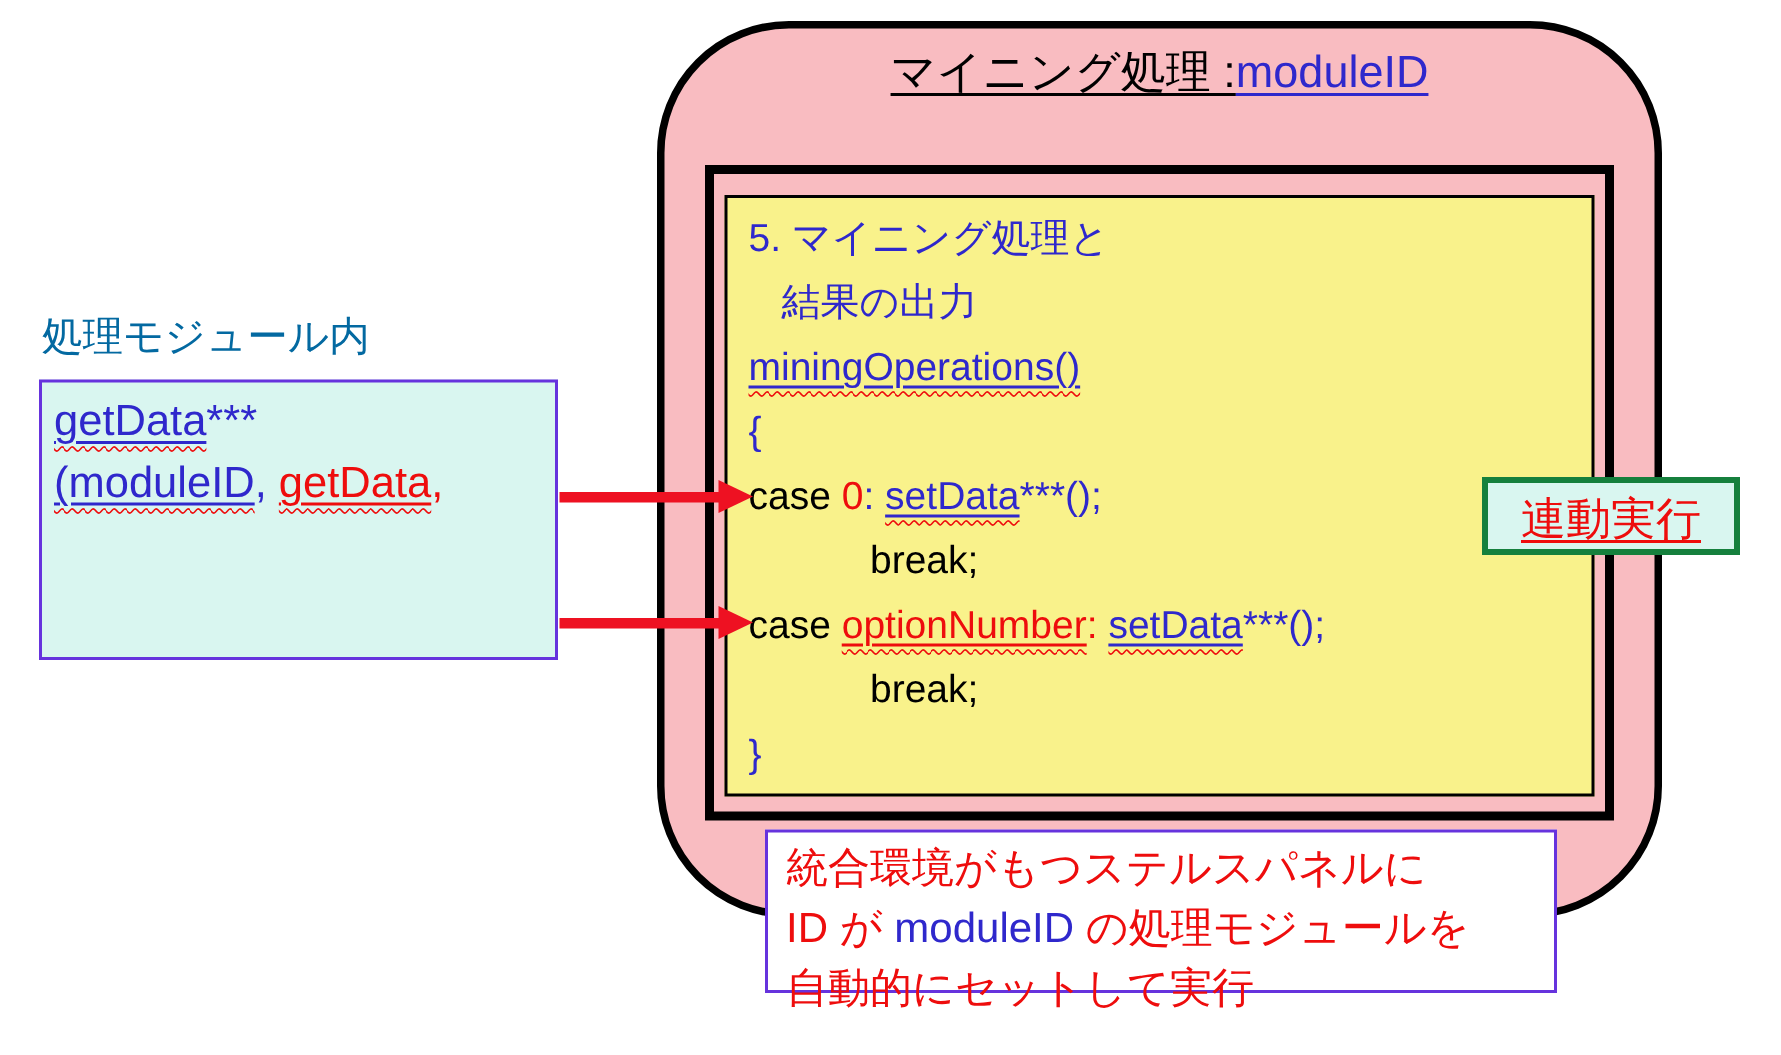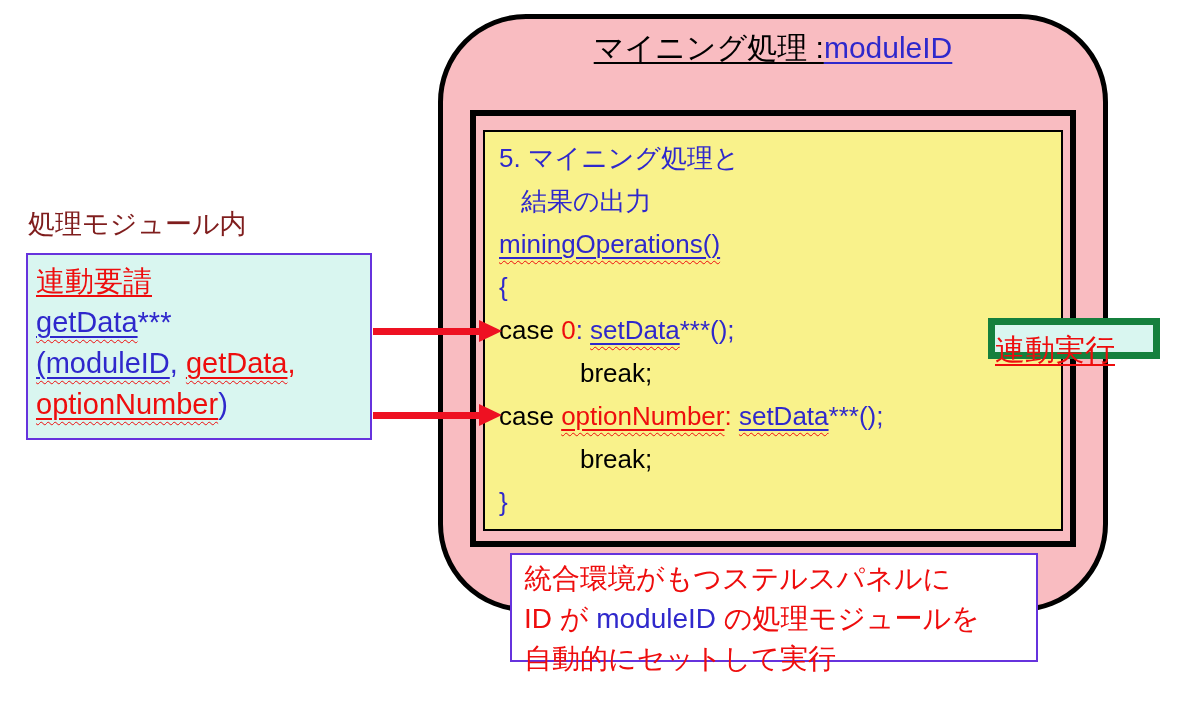--- a/index.html
+++ b/index.html
@@ -20,28 +20,28 @@
 
   .frame{left:470px;top:110px;width:606px;height:437px;border:6px solid #000;
          box-sizing:border-box;z-index:2;}
   .codebox{left:483px;top:130px;width:580px;height:401px;background:#f9f28b;
            border:2px solid #000;box-sizing:border-box;padding:5px 0 0 14px;
            font-size:26px;z-index:3;}
   .cl{height:43px;line-height:43px;white-space:pre;}
   .ind1{padding-left:22px;}
   .ind2{padding-left:81px;}
 
-  .left-heading{left:28px;top:206px;font-size:27px;color:#7f1d1d;z-index:2;white-space:pre;}
+  .left-heading{left:28px;top:206px;font-size:27px;color:#0369a1;z-index:2;white-space:pre;}
   .req{left:26px;top:253px;width:346px;height:187px;background:#d9f6f0;
        border:2px solid #6633dd;box-sizing:border-box;padding:6px 0 0 8px;
        font-size:29px;z-index:2;}
   .rl{height:41px;line-height:41px;white-space:pre;}
 
-  .exec{left:988px;top:318px;width:172px;height:41px;background:#d9f6f0;
-        border:7px solid #15803d;box-sizing:border-box;text-align:left;
+  .exec{left:988px;top:318px;width:172px;height:52px;background:#d9f6f0;
+        border:4px solid #15803d;box-sizing:border-box;text-align:center;
         line-height:50px;font-size:30px;z-index:6;}
 
   .note{left:510px;top:553px;width:528px;height:109px;background:#ffffff;
         border:2px solid #6633dd;box-sizing:border-box;padding:4px 0 0 12px;
         font-size:28px;z-index:6;}
   .nl{height:40px;line-height:40px;white-space:pre;}
 
   .arrow-line{height:7px;background:#ee1122;z-index:7;}
   .arrow-head{width:0;height:0;border-top:11px solid transparent;
               border-bottom:11px solid transparent;border-left:23px solid #ee1122;z-index:7;}
@@ -65,24 +65,22 @@
     <div class="cl"><span class="t-black">case </span><span class="t-red">0</span><span class="t-blue">: </span><span class="t-blue u"><span class="sq">setData</span></span><span class="t-blue">***();</span></div>
     <div class="cl t-black ind2"><span>break;</span></div>
     <div class="cl"><span class="t-black">case </span><span class="t-red u"><span class="sq">optionNumber</span></span><span class="t-red">: </span><span class="t-blue u"><span class="sq">setData</span></span><span class="t-blue">***();</span></div>
     <div class="cl t-black ind2"><span>break;</span></div>
     <div class="cl t-blue"><span>}</span></div>
   </div>
 
   <div class="abs left-heading">処理モジュール内</div>
 
   <div class="abs req">
-    <div class="rl"><span class="t-red u">連動要請</span></div>
     <div class="rl"><span class="t-blue u"><span class="sq">getData</span></span><span class="t-blue">***</span></div>
     <div class="rl"><span class="t-blue u"><span class="sq">(moduleID</span></span><span class="t-blue">, </span><span class="t-red u"><span class="sq">getData</span></span><span class="t-red">,</span></div>
-    <div class="rl"><span class="t-red u"><span class="sq">optionNumber</span></span><span class="t-blue">)</span></div>
   </div>
 
   <div class="abs arrow-line" style="left:373px;top:328px;width:108px;"></div>
   <div class="abs arrow-head" style="left:479px;top:320px;"></div>
   <div class="abs arrow-line" style="left:373px;top:412px;width:108px;"></div>
   <div class="abs arrow-head" style="left:479px;top:404px;"></div>
 
   <div class="abs exec"><span class="t-red u">連動実行</span></div>
 
   <div class="abs note">

